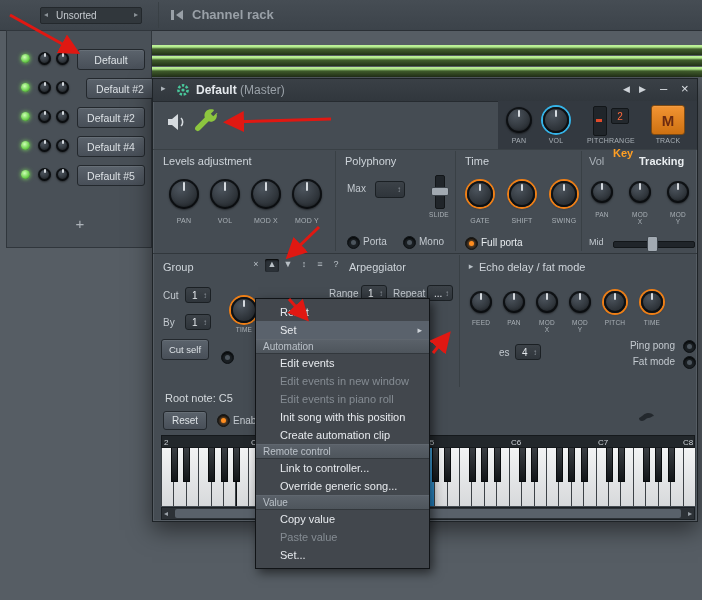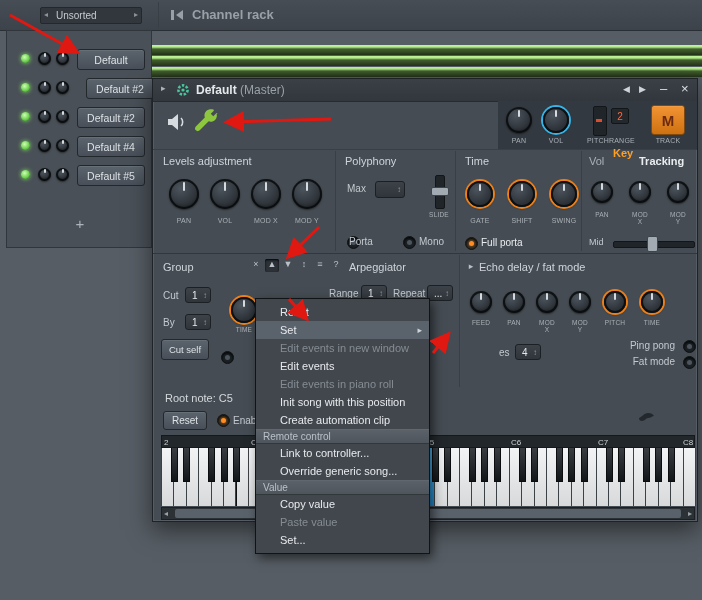--- a/index.html
+++ b/index.html
@@ -170,21 +170,21 @@
     <span class="sect" style="left:192px;top:76px;">Polyphony</span>
     <span class="txt" style="left:194px;top:104px;">Max</span>
     <div class="stepper" style="left:222px;top:102px;width:30px;height:17px;">
         <span></span>
         <span class="sa">↕</span>
       </div>
     <div class="slider-v" style="left:282px;top:96px;width:8px;height:32px;"></div>
     <div class="thumb" style="left:278px;top:108px;width:16px;height:7px;"></div>
     <span class="lbl" style="left:272px;top:132px;width:28px;font-size:6.5px;">SLIDE</span>
     <div class="radio" style="left:194px;top:157px;"></div>
-    <span class="txt" style="left:196px;top:157px;">Porta</span>
+    <span class="txt" style="left:210px;top:157px;">Porta</span>
     <div class="radio" style="left:250px;top:157px;"></div>
     <span class="txt" style="left:266px;top:157px;">Mono</span>
 
     <span class="sect" style="left:312px;top:76px;">Time</span>
     <div class="knob o" style="left:314px;top:102px;width:26px;height:26px;"></div>
     <div class="knob o" style="left:356px;top:102px;width:26px;height:26px;"></div>
     <div class="knob o" style="left:398px;top:102px;width:26px;height:26px;"></div>
     <span class="lbl" style="left:314px;top:138px;width:26px;">GATE</span>
     <span class="lbl" style="left:356px;top:138px;width:26px;">SHIFT</span>
     <span class="lbl" style="left:398px;top:138px;width:26px;">SWING</span>
@@ -366,22 +366,23 @@
     <div class="abs" style="left:8px;top:428px;width:534px;height:13px;background:#2c3136;border:1px solid #1b2024;box-sizing:border-box;">
       <span class="abs" style="left:2px;top:1px;font-size:8px;color:#9aa1a8;">◂</span>
       <div class="abs" style="left:13px;top:1px;width:506px;height:9px;background:#59616a;border-radius:2px;"></div>
       <span class="abs" style="right:2px;top:1px;font-size:8px;color:#9aa1a8;">▸</span>
     </div>
   </div>
 
   <div class="menu" style="left:255px;top:298px;width:175px;">
     <div class="mi">Reset</div>
     <div class="mi hl"><span>Set</span><span class="sub">▸</span></div>
+    <div class="mh">Automation</div>
+    <div class="mi">Edit events</div>
     <div class="mi dis">Edit events in new window</div>
-    <div class="mi">Edit events</div>
     <div class="mi dis">Edit events in piano roll</div>
     <div class="mi">Init song with this position</div>
     <div class="mi">Create automation clip</div>
     <div class="mh">Remote control</div>
     <div class="mi">Link to controller...</div>
     <div class="mi">Override generic song...</div>
     <div class="mh">Value</div>
     <div class="mi">Copy value</div>
     <div class="mi dis">Paste value</div>
     <div class="mi">Set...</div>

